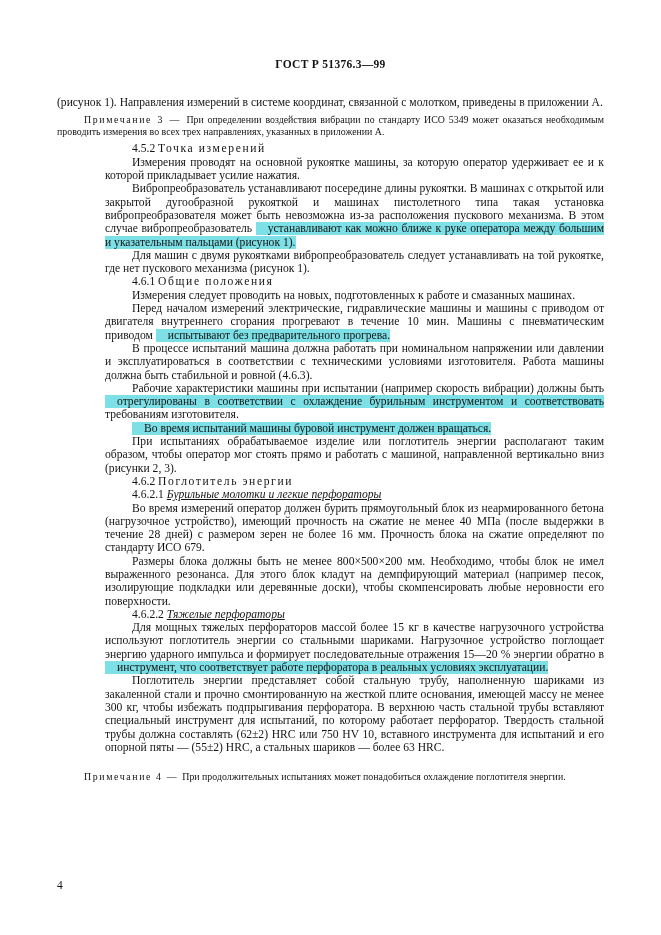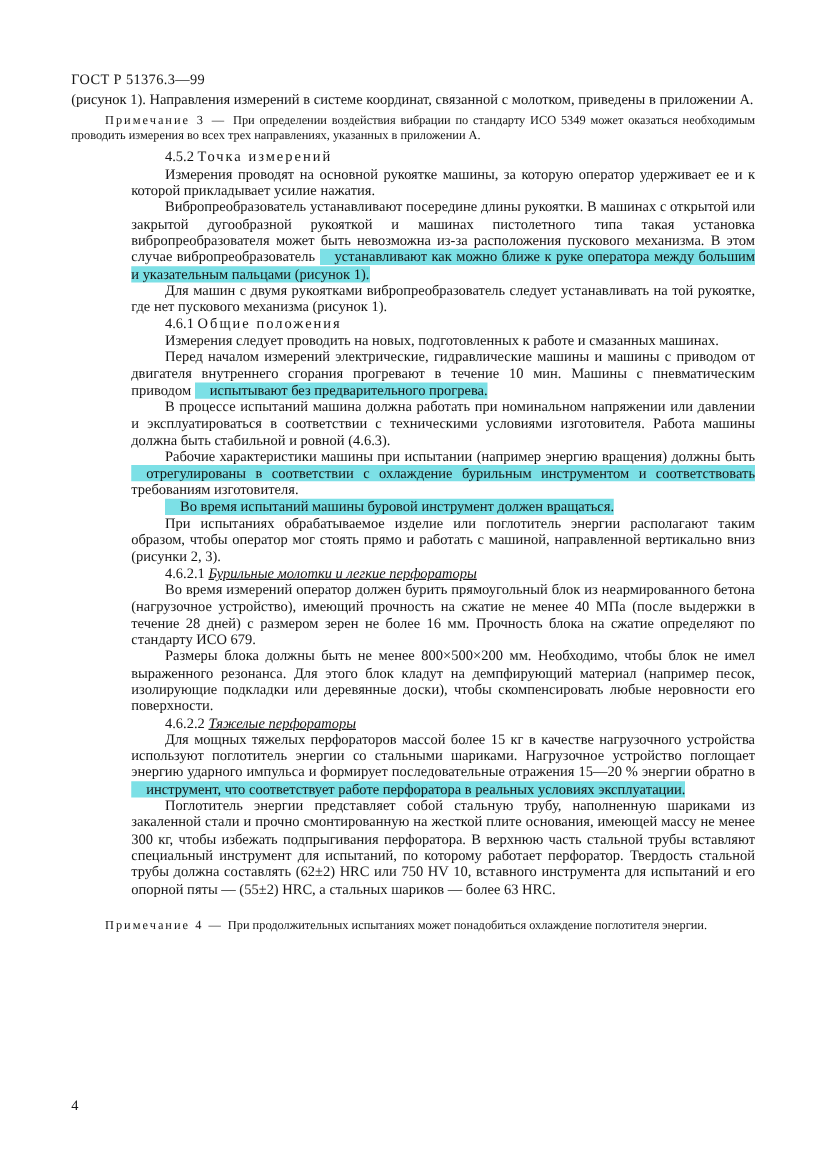--- a/index.html
+++ b/index.html
@@ -12,25 +12,26 @@
     width: 661px;
     height: 935px;
     box-sizing: border-box;
     background: #ffffff;
     padding: 58px 57px 0 57px;
     font-family: "Liberation Serif", serif;
     color: #141414;
     overflow: hidden;
   }
   .doc-header {
-    font-weight: normal;
+    font-weight: bold;
     font-size: 11.5px;
     line-height: 13px;
-    margin-bottom: 2px;
+    margin-bottom: 25px;
     letter-spacing: 0.3px;
+    text-align: center;
   }
   .doc-body .para {
     margin: 0;
     font-size: 11.6px;
     line-height: 13.3px;
     text-align: justify;
   }
   .doc-body .para.indent { text-indent: 27px; margin-left: 48px; }
   .doc-body .para.note {
     font-size: 9.9px;
@@ -60,23 +61,24 @@
       <p class="para body"><span class="seg">(рисунок 1). Направления измерений в системе координат, связанной с молотком, приведены в приложении А.</span></p>
       <p class="para note indent"><span class="seg spaced">Примечание 3 — </span><span class="seg">При определении воздействия вибрации по стандарту ИСО 5349 может оказаться необходимым проводить измерения во всех трех направлениях, указанных в приложении А.</span></p>
       <p class="para heading-spaced indent"><span class="seg">4.5.2 </span><span class="seg spaced">Точка измерений</span></p>
       <p class="para body indent"><span class="seg">Измерения проводят на основной рукоятке машины, за которую оператор удерживает ее и к которой прикладывает усилие нажатия.</span></p>
       <p class="para body indent"><span class="seg">Вибропреобразователь устанавливают посередине длины рукоятки. В машинах с открытой или закрытой дугообразной рукояткой и машинах пистолетного типа такая установка вибропреобразователя может быть невозможна из-за расположения пускового механизма. В этом случае вибропреобразователь </span><span class="seg hl">устанавливают как можно ближе к руке оператора между большим и указательным пальцами (рисунок 1).</span></p>
       <p class="para body indent"><span class="seg">Для машин с двумя рукоятками вибропреобразователь следует устанавливать на той рукоятке, где нет пускового механизма (рисунок 1).</span></p>
       <p class="para heading-spaced indent"><span class="seg">4.6.1 </span><span class="seg spaced">Общие положения</span></p>
       <p class="para body indent"><span class="seg">Измерения следует проводить на новых, подготовленных к работе и смазанных машинах.</span></p>
       <p class="para body indent"><span class="seg">Перед началом измерений электрические, гидравлические машины и машины с приводом от двигателя внутреннего сгорания прогревают в течение 10 мин. Машины с пневматическим приводом </span><span class="seg hl">испытывают без предварительного прогрева.</span></p>
       <p class="para body indent"><span class="seg">В процессе испытаний машина должна работать при номинальном напряжении или давлении и эксплуатироваться в соответствии с техническими условиями изготовителя. Работа машины должна быть стабильной и ровной (4.6.3).</span></p>
-      <p class="para body indent"><span class="seg">Рабочие характеристики машины при испытании (например энергию вращения) должны быть </span><span class="seg hl">отрегулированы в соответствии с охлаждение бурильным инструментом и соответствовать </span><span class="seg">требованиям изготовителя.</span></p>
+      <p class="para body indent"><span class="seg">Рабочие характеристики машины при испытании (например скорость вибрации) должны быть </span><span class="seg hl">отрегулированы в соответствии с охлаждение бурильным инструментом и соответствовать </span><span class="seg">требованиям изготовителя.</span></p>
       <p class="para body indent"><span class="seg hl">Во время испытаний машины буровой инструмент должен вращаться.</span></p>
       <p class="para body indent"><span class="seg">При испытаниях обрабатываемое изделие или поглотитель энергии располагают таким образом, чтобы оператор мог стоять прямо и работать с машиной, направленной вертикально вниз (рисунки 2, 3).</span></p>
+      <p class="para heading-spaced indent"><span class="seg">4.6.2 </span><span class="seg spaced">Поглотитель энергии</span></p>
       <p class="para heading-italic indent"><span class="seg">4.6.2.1 </span><span class="seg italic">Бурильные молотки и легкие перфораторы</span></p>
       <p class="para body indent"><span class="seg">Во время измерений оператор должен бурить прямоугольный блок из неармированного бетона (нагрузочное устройство), имеющий прочность на сжатие не менее 40 МПа (после выдержки в течение 28 дней) с размером зерен не более 16 мм. Прочность блока на сжатие определяют по стандарту ИСО 679.</span></p>
       <p class="para body indent"><span class="seg">Размеры блока должны быть не менее 800×500×200 мм. Необходимо, чтобы блок не имел выраженного резонанса. Для этого блок кладут на демпфирующий материал (например песок, изолирующие подкладки или деревянные доски), чтобы скомпенсировать любые неровности его поверхности.</span></p>
       <p class="para heading-italic indent"><span class="seg">4.6.2.2 </span><span class="seg italic">Тяжелые перфораторы</span></p>
       <p class="para body indent"><span class="seg">Для мощных тяжелых перфораторов массой более 15 кг в качестве нагрузочного устройства используют поглотитель энергии со стальными шариками. Нагрузочное устройство поглощает энергию ударного импульса и формирует последовательные отражения 15—20 % энергии обратно в </span><span class="seg hl">инструмент, что соответствует работе перфоратора в реальных условиях эксплуатации.</span></p>
       <p class="para body indent"><span class="seg">Поглотитель энергии представляет собой стальную трубу, наполненную шариками из закаленной стали и прочно смонтированную на жесткой плите основания, имеющей массу не менее 300 кг, чтобы избежать подпрыгивания перфоратора. В верхнюю часть стальной трубы вставляют специальный инструмент для испытаний, по которому работает перфоратор. Твердость стальной трубы должна составлять (62±2) HRC или 750 HV 10, вставного инструмента для испытаний и его опорной пяты — (55±2) HRC, а стальных шариков — более 63 HRC.</span></p>
       <p class="para note indent gap-before"><span class="seg spaced">Примечание 4 — </span><span class="seg">При продолжительных испытаниях может понадобиться охлаждение поглотителя энергии.</span></p>
     </div>
 
   <div class="page-number">4</div>

